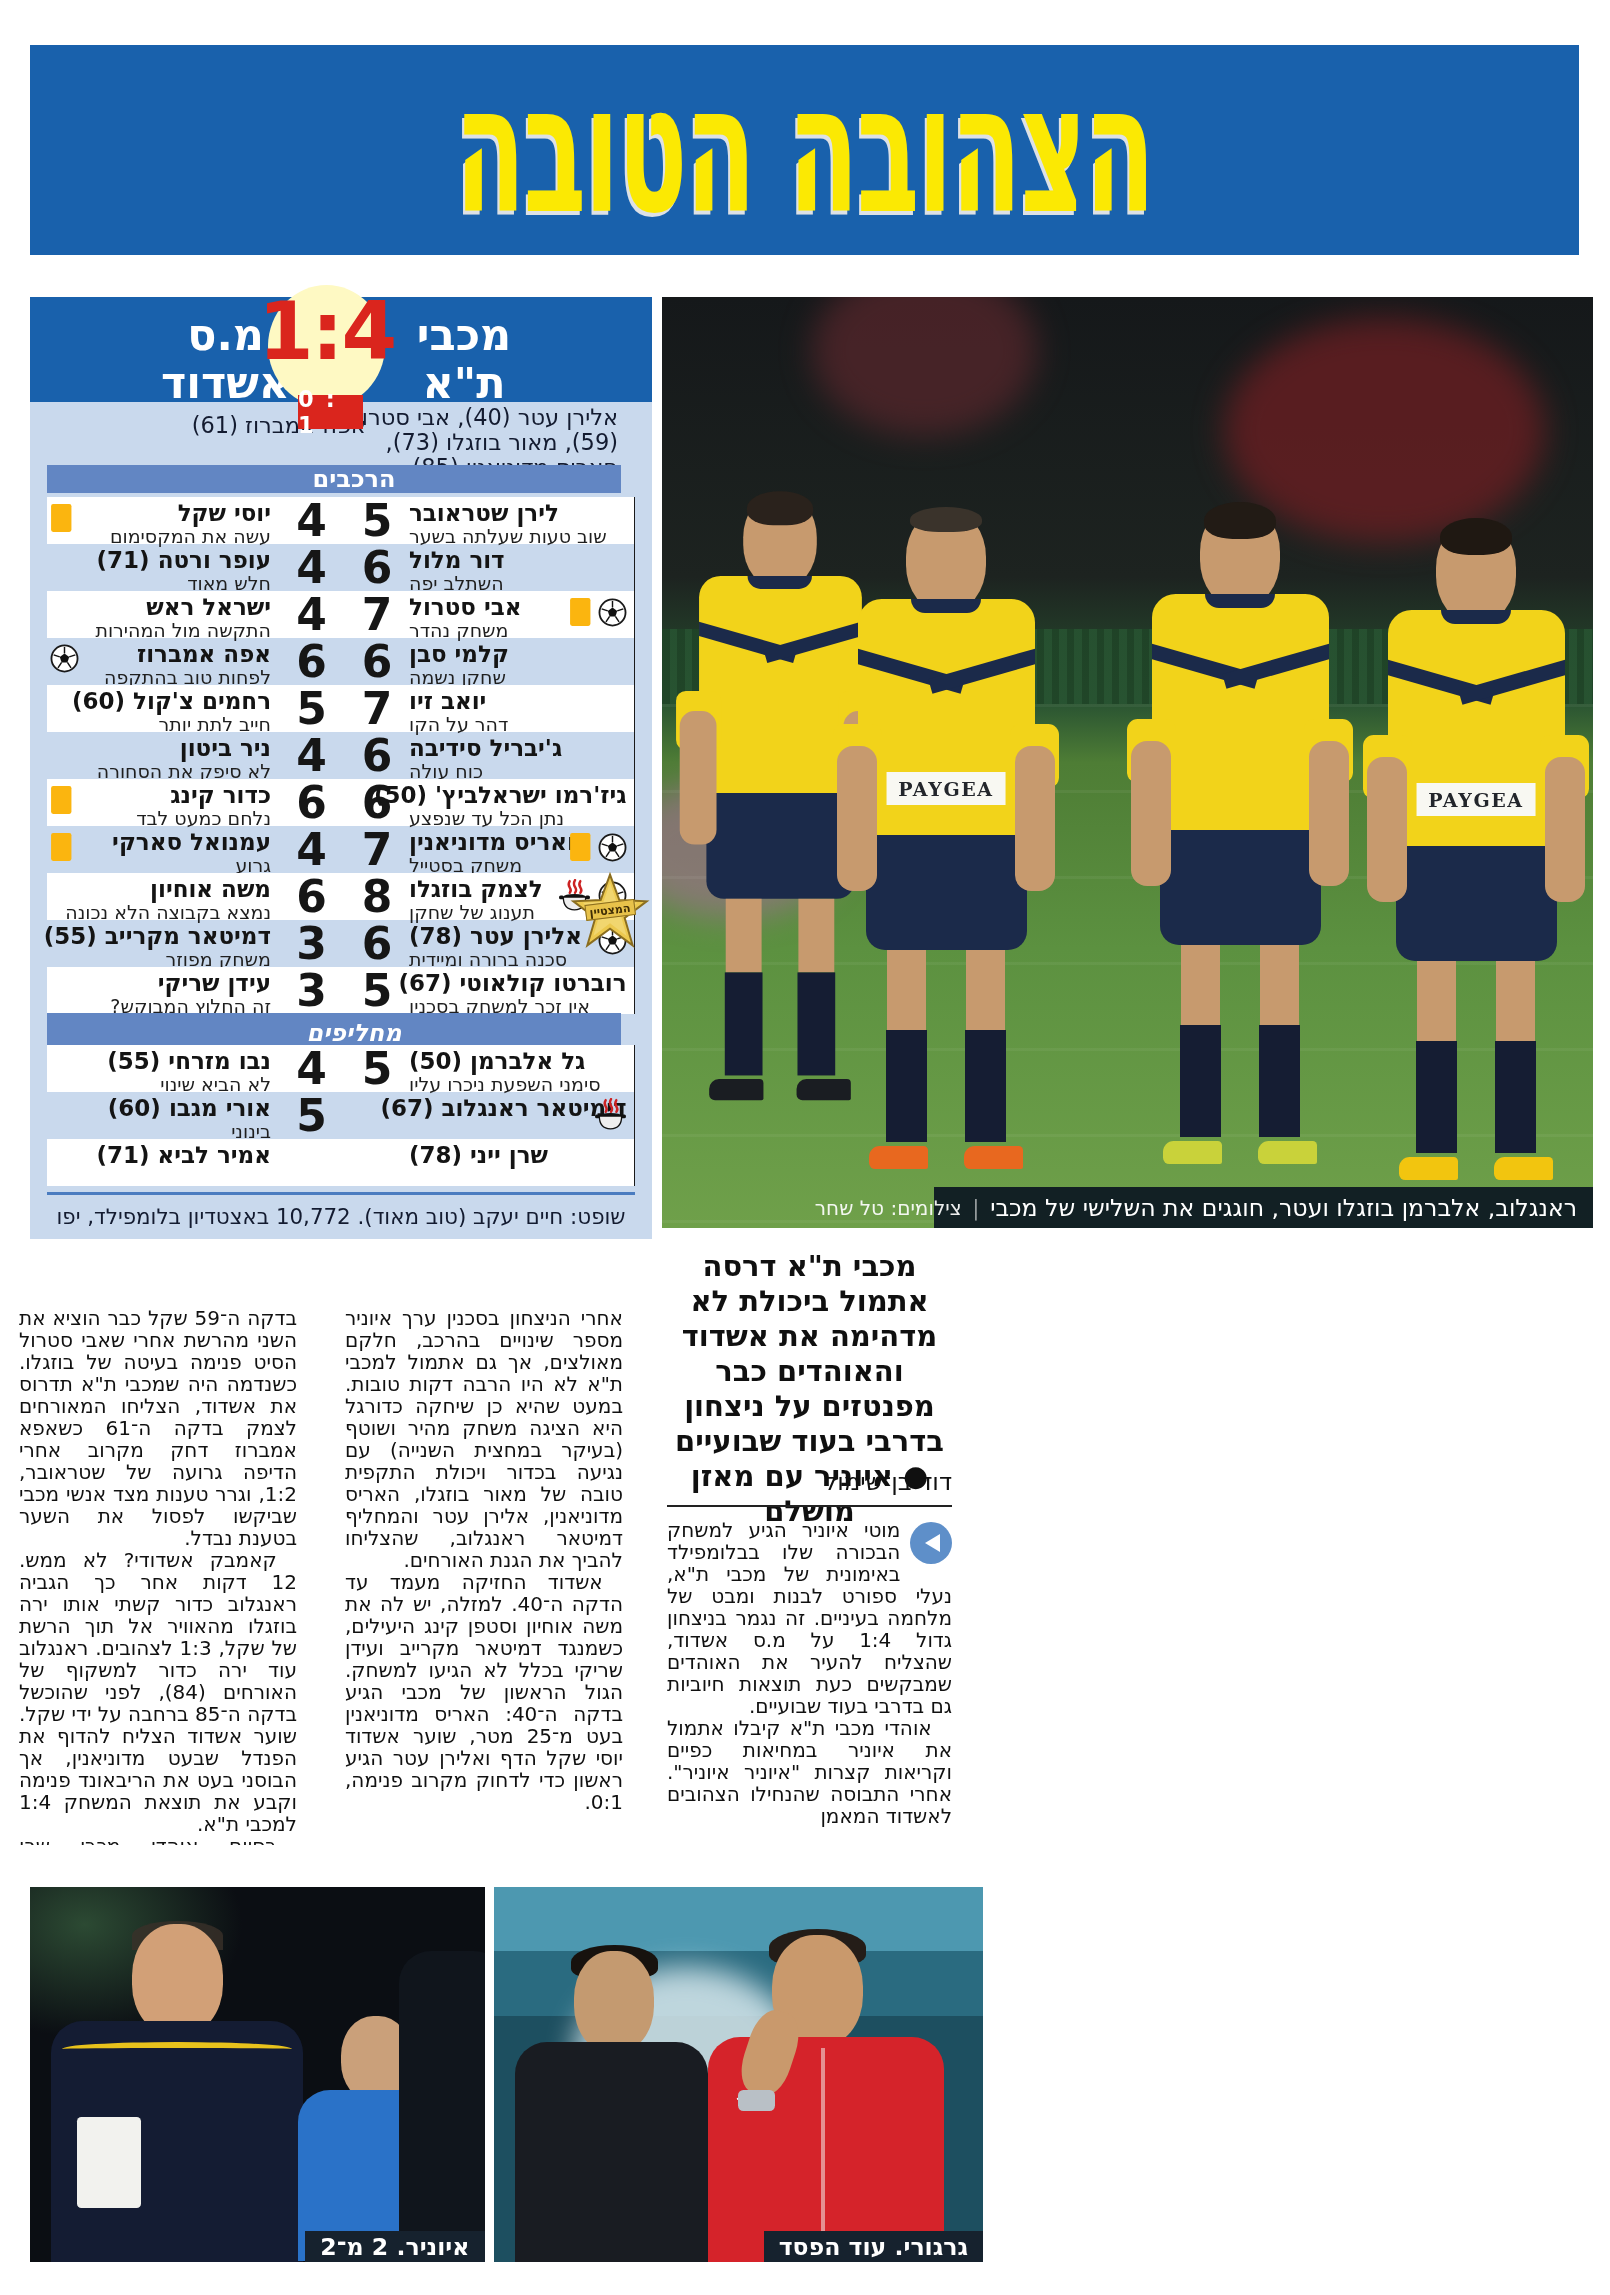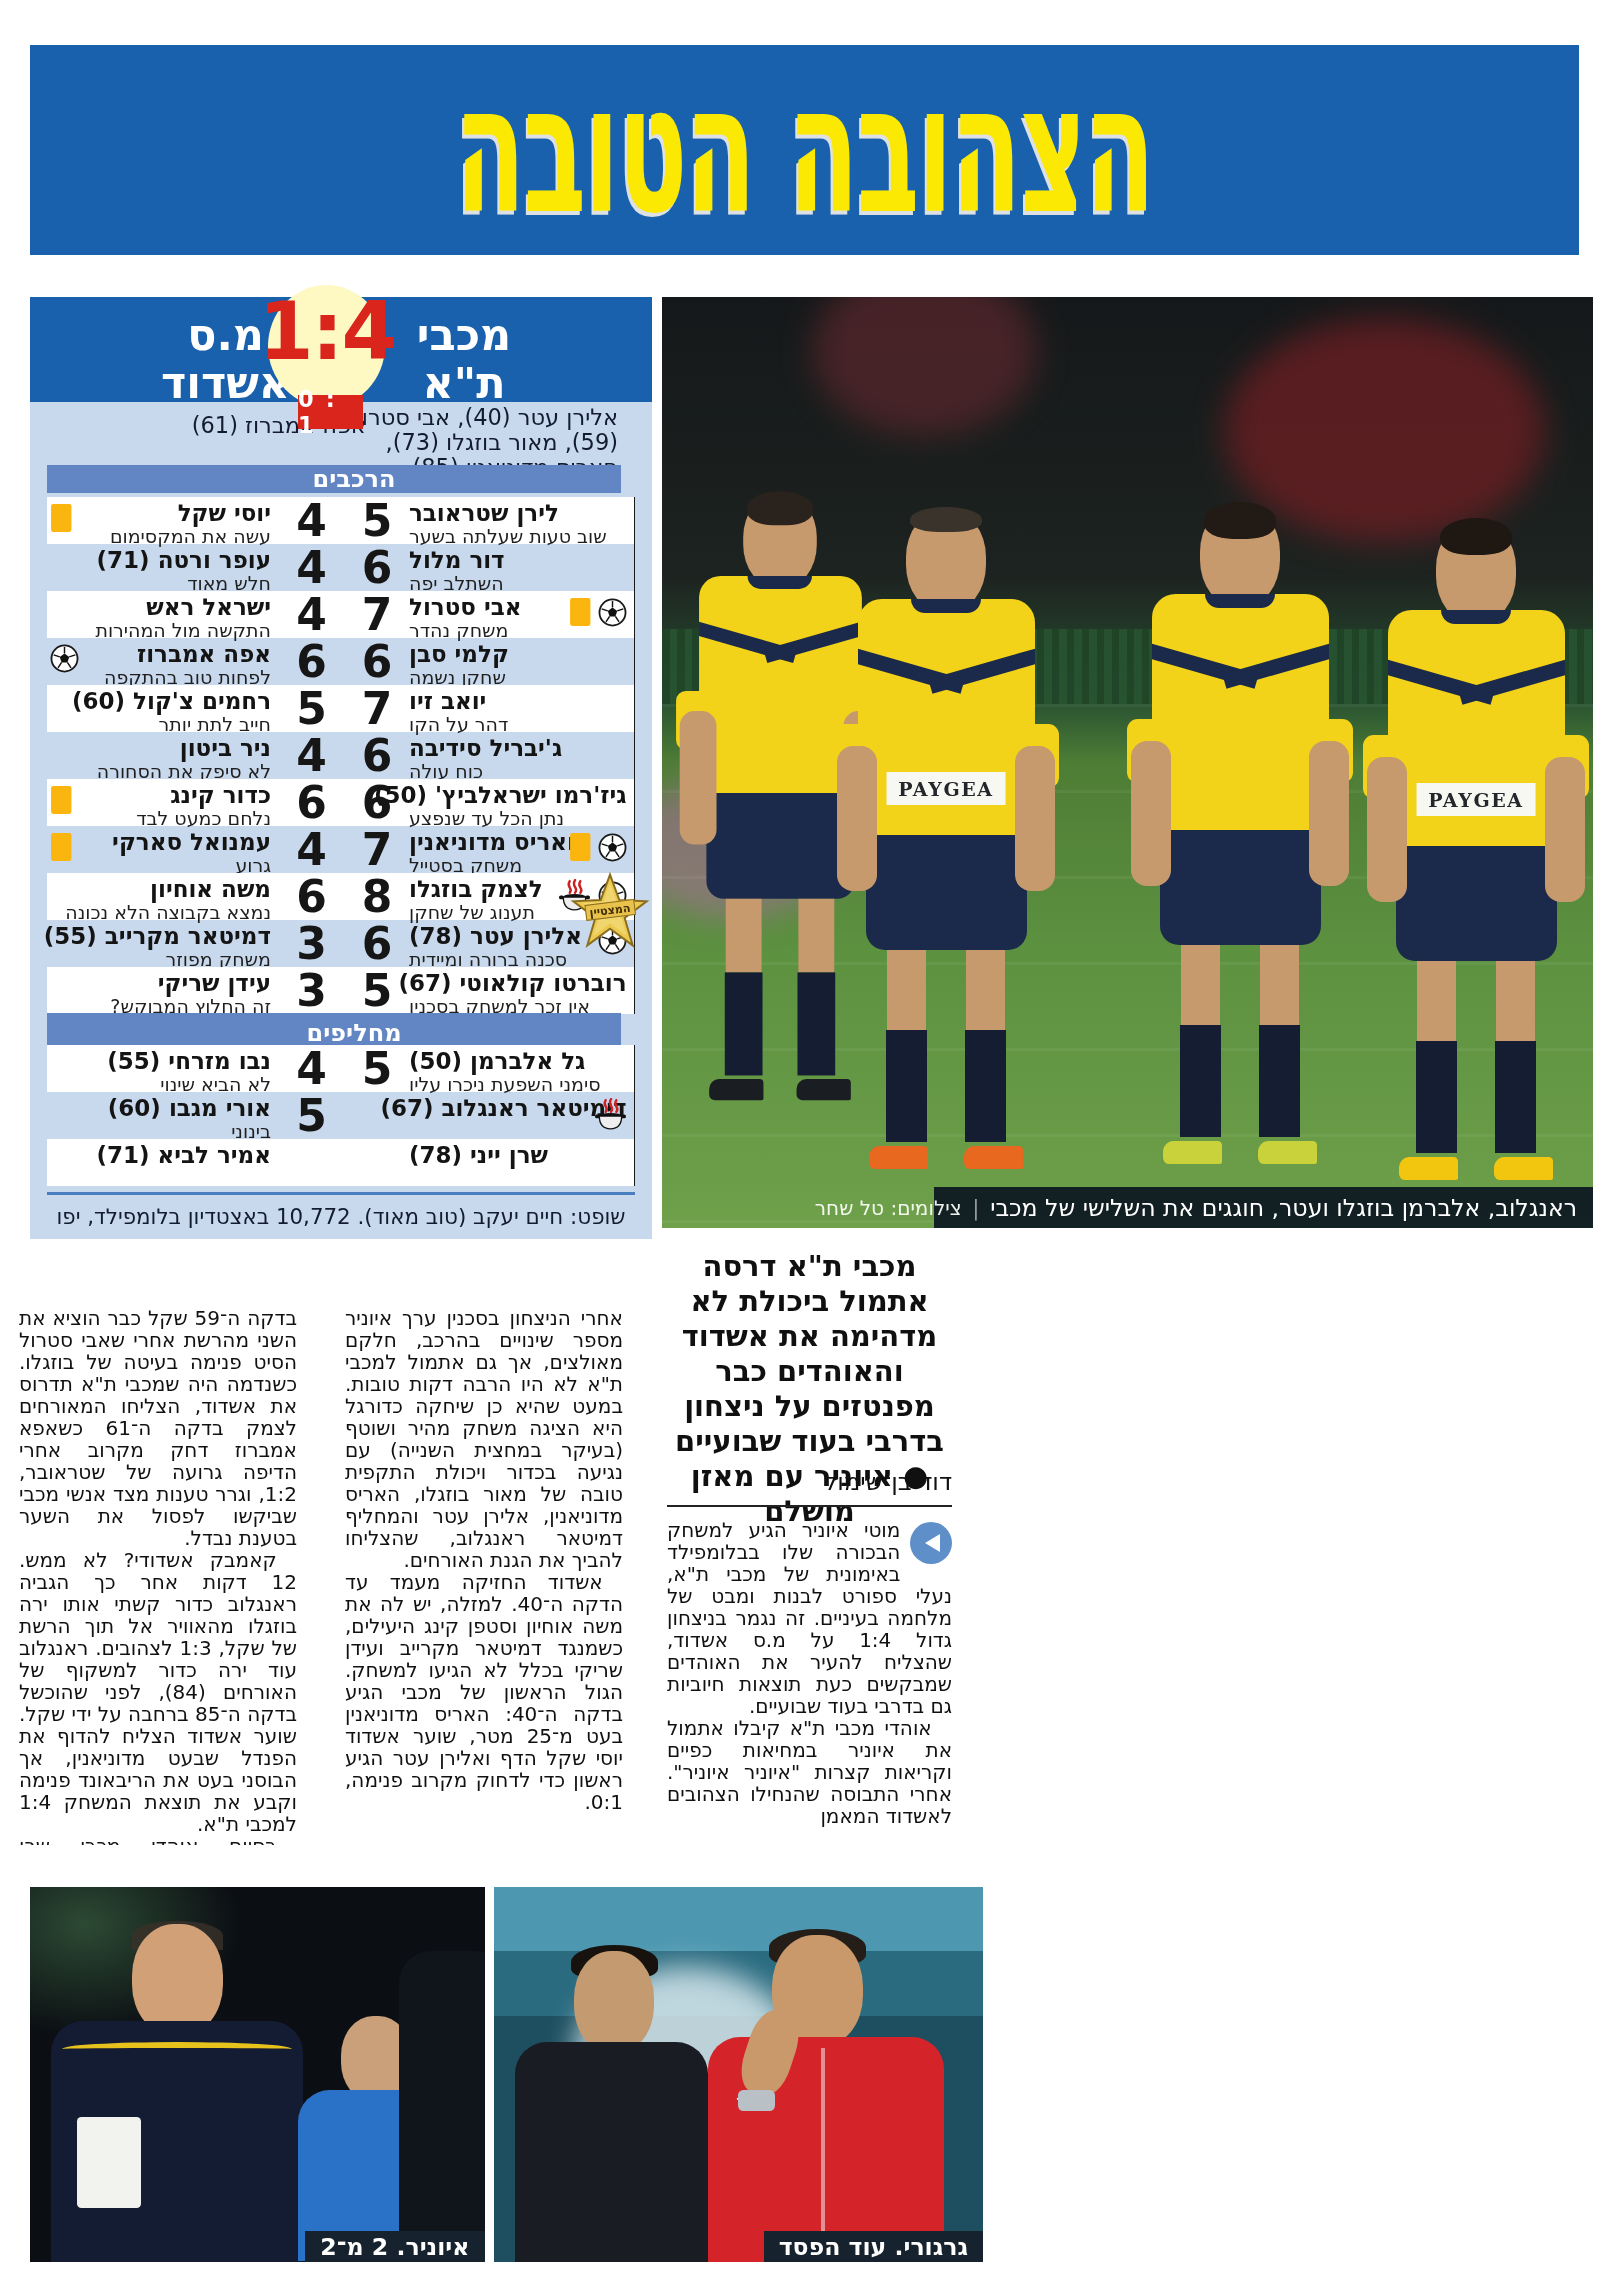--- a/index.html
+++ b/index.html
@@ -26,21 +26,21 @@
   .halftime-box { position:absolute; left:268px; top:98px; width:65px; height:34px; background:var(--score-red);
                   color:#fff; font-size:22.5px; font-weight:bold; display:flex; align-items:center; justify-content:center;
                   z-index:6; direction:ltr; letter-spacing:2.1px; }
   .scorers-home { position:absolute; right:34px; top:108px; width:289px; text-align:right;
                   font-size:22.5px; line-height:25px; color:#131b30; }
   .scorers-away { position:absolute; left:80px; top:115px; width:256px; text-align:right;
                   font-size:22.5px; color:#131b30; }
   .sb-band { position:absolute; left:17px; right:31px; height:28px; background:var(--band-blue);
              color:#fff; font-weight:bold; font-size:24px; display:flex; align-items:center; justify-content:center;padding-left:40px; }
   #band-lineups { top:168px; }
-  #band-subs { top:716px; height:40px; }
+  #band-subs { top:716px; height:40px;font-style:italic; }
   #rows-main { position:absolute; left:17px; right:17px; top:200px; }
   #rows-subs { position:absolute; left:17px; right:17px; top:748px; }
   .lrow { position:relative; height:47px; background:transparent; }
   .lrow.white { background:#fff; }
   .half { position:absolute; top:0; height:100%; }
   .half-away { left:0; width:284px; }
   .half-home { left:284px; right:0; border-right:1.6px solid #1a1a1a; }
   .rating { position:absolute; top:1.1px; width:45px; text-align:center; font-size:44px; font-weight:bold; color:#161616; line-height:46px; }
   .half-away .rating { left:242px; }
   .half-home .rating { left:23.6px; }

